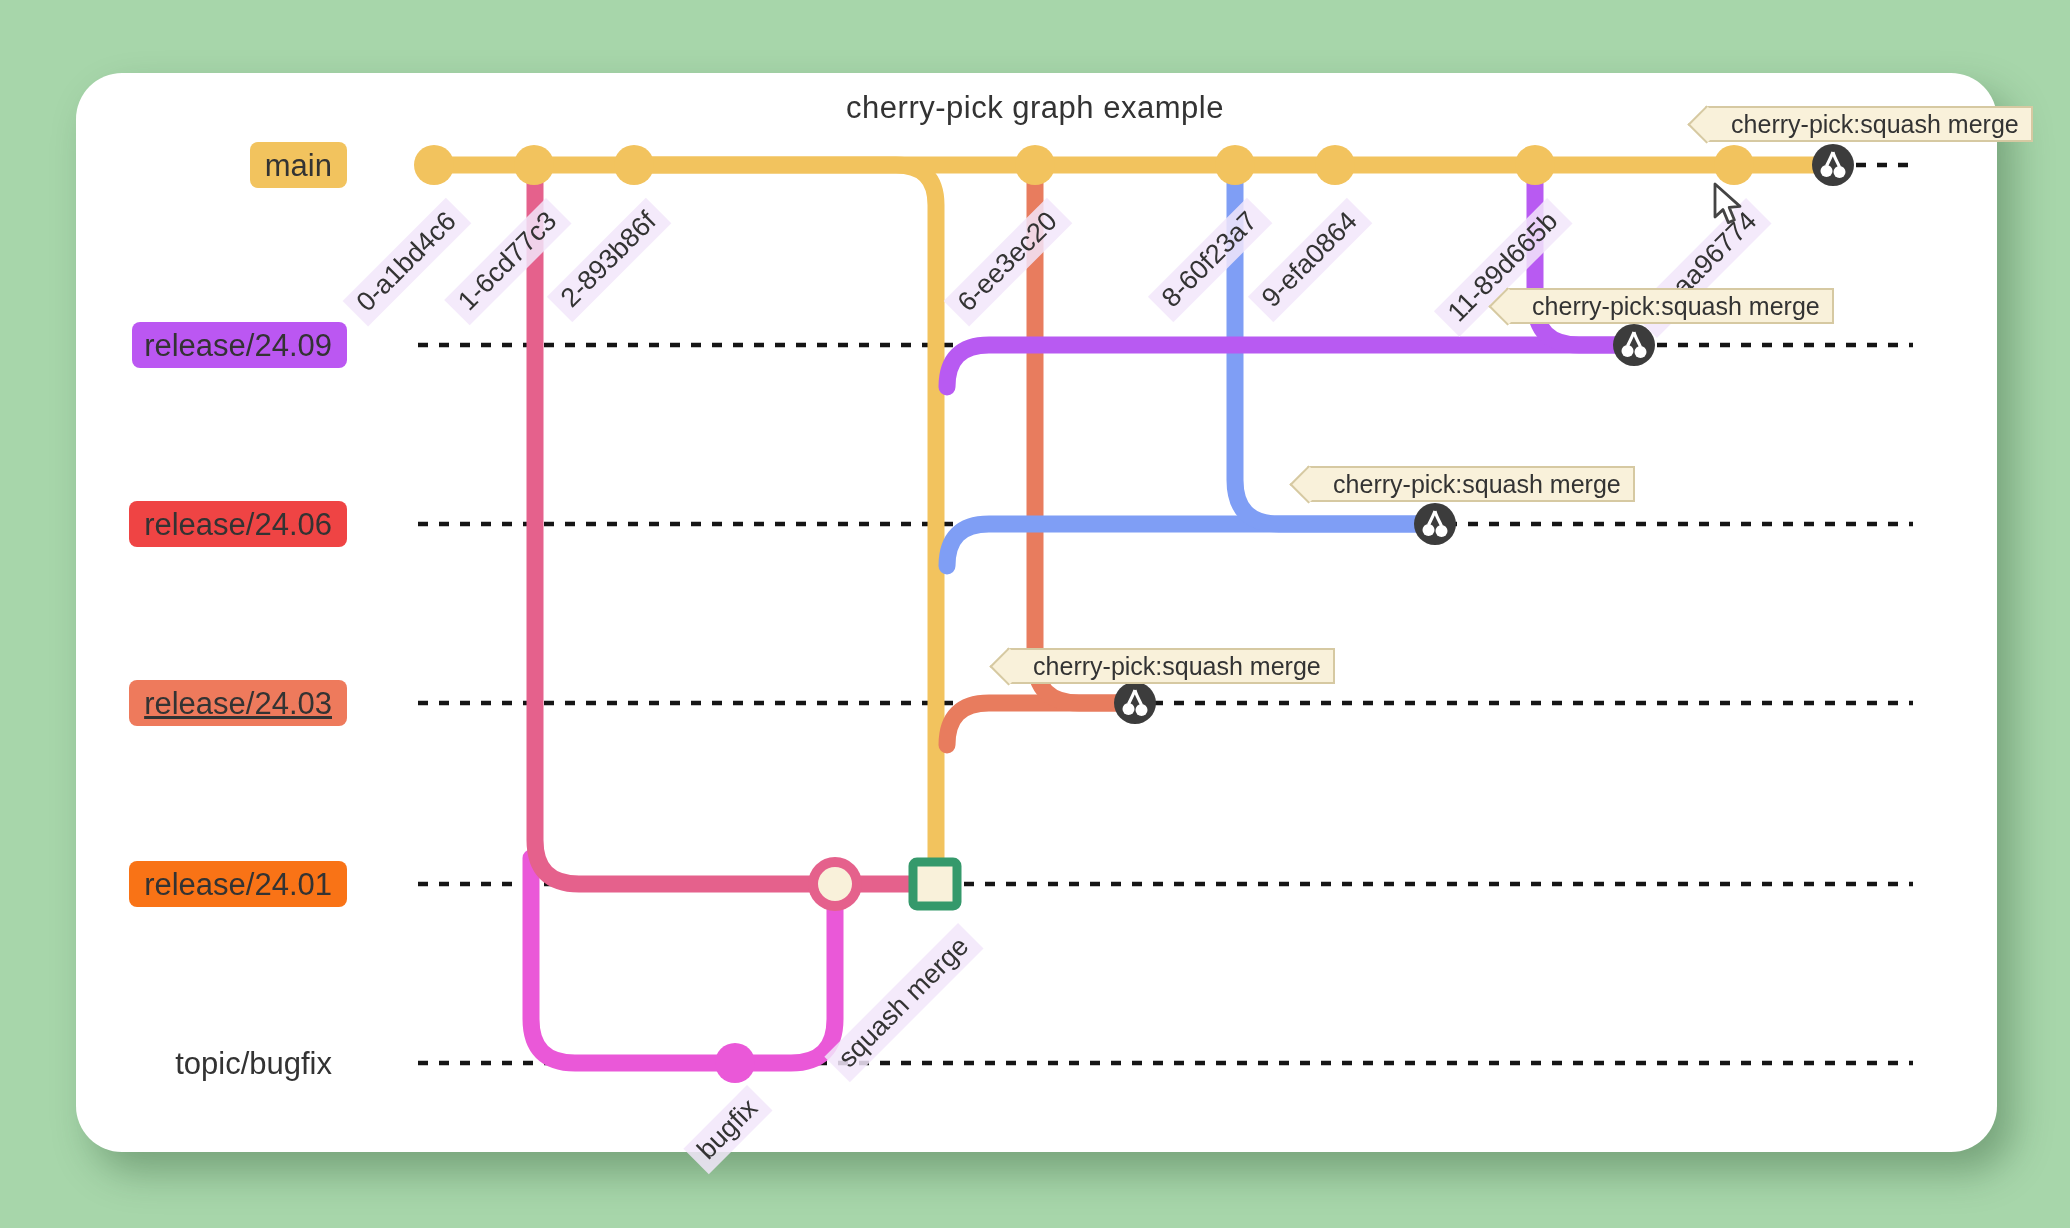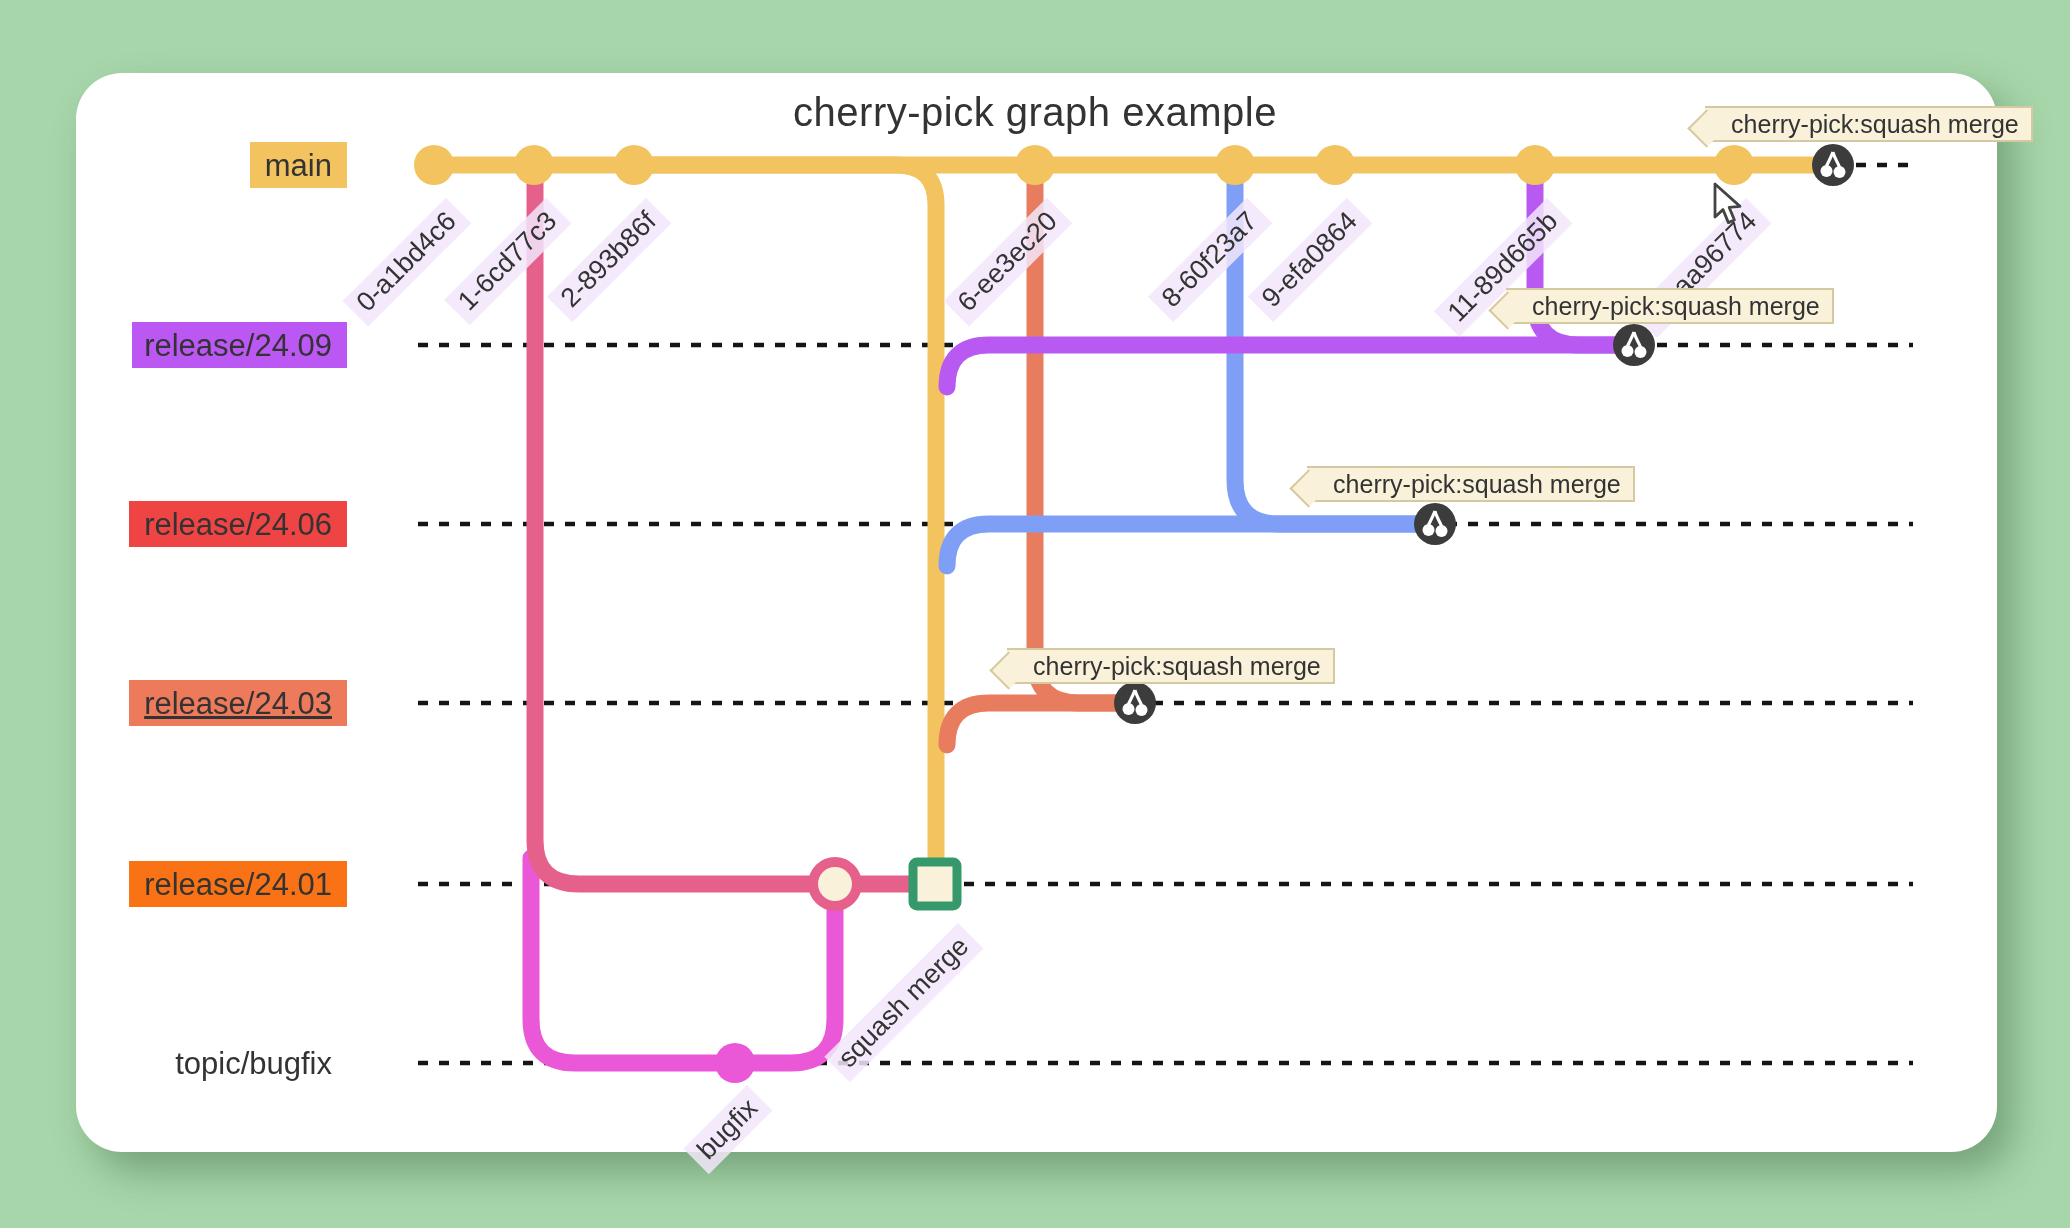--- a/index.html
+++ b/index.html
@@ -9,40 +9,40 @@
     font-family:"Liberation Sans", sans-serif;
   }
   .card{
     position:absolute;left:76px;top:73px;width:1921px;height:1079px;
     background:#ffffff;border-radius:46px;
     box-shadow:16px 20px 38px rgba(30,70,35,.35);
   }
   .graph-svg{position:absolute;left:0;top:0;}
   .title{
     position:absolute;left:0;top:90px;width:2070px;text-align:center;
-    font-size:40px;color:#333;letter-spacing:.5px;
+    font-size:31px;color:#333;letter-spacing:.5px;
   }
   .branch-label{
     position:absolute;right:1723px;height:46px;line-height:47px;
-    padding:0 15px;border-radius:0;font-size:31px;color:#333;
+    padding:0 15px;border-radius:8px;font-size:31px;color:#333;
     white-space:nowrap;
   }
   .bl-main        {top:142px;background:#f2c35e;}
   .bl-r2409       {top:322px;background:#bb57f2;padding-left:12px;}
   .bl-r2406       {top:501px;background:#ef4444;}
   .bl-r2403       {top:680px;background:#ee7a5c;text-decoration:underline;}
   .bl-r2401       {top:861px;background:#f97316;}
   .bl-bugfix      {top:1040px;background:#ffffff;}
   .rot-label{
     position:absolute;transform-origin:100% 0;transform:rotate(-45deg);
     font-size:27px;color:#333;background:rgba(242,230,250,.85);
     padding:3px 9px;white-space:nowrap;line-height:1.1;
   }
   .tag{
-    position:absolute;height:36px;display:flex;align-items:flex-end;
+    position:absolute;height:36px;display:flex;align-items:center;
   }
   .tag-point{
     width:25px;height:25px;background:#f9f1da;flex:none;
     border-left:2px solid #d6c9a2;border-bottom:2px solid #d6c9a2;
     transform:rotate(45deg);
   }
   .tag-body{
     margin-left:-15px;height:32px;background:#f9f1da;
     border:2px solid #d6c9a2;border-left:none;
     padding:0 12px 0 2px;font-size:25px;color:#333;white-space:nowrap;

